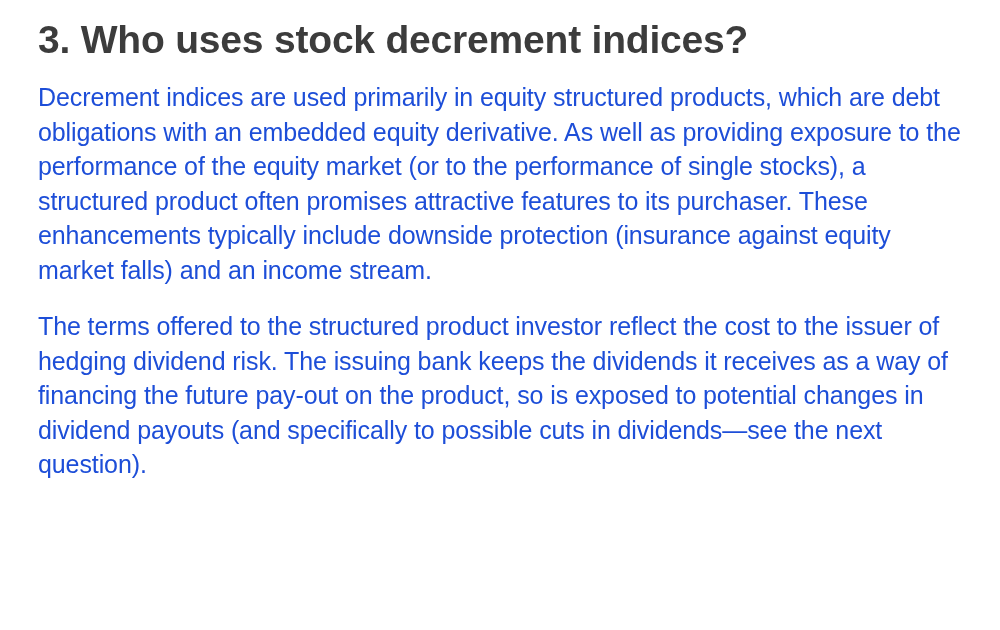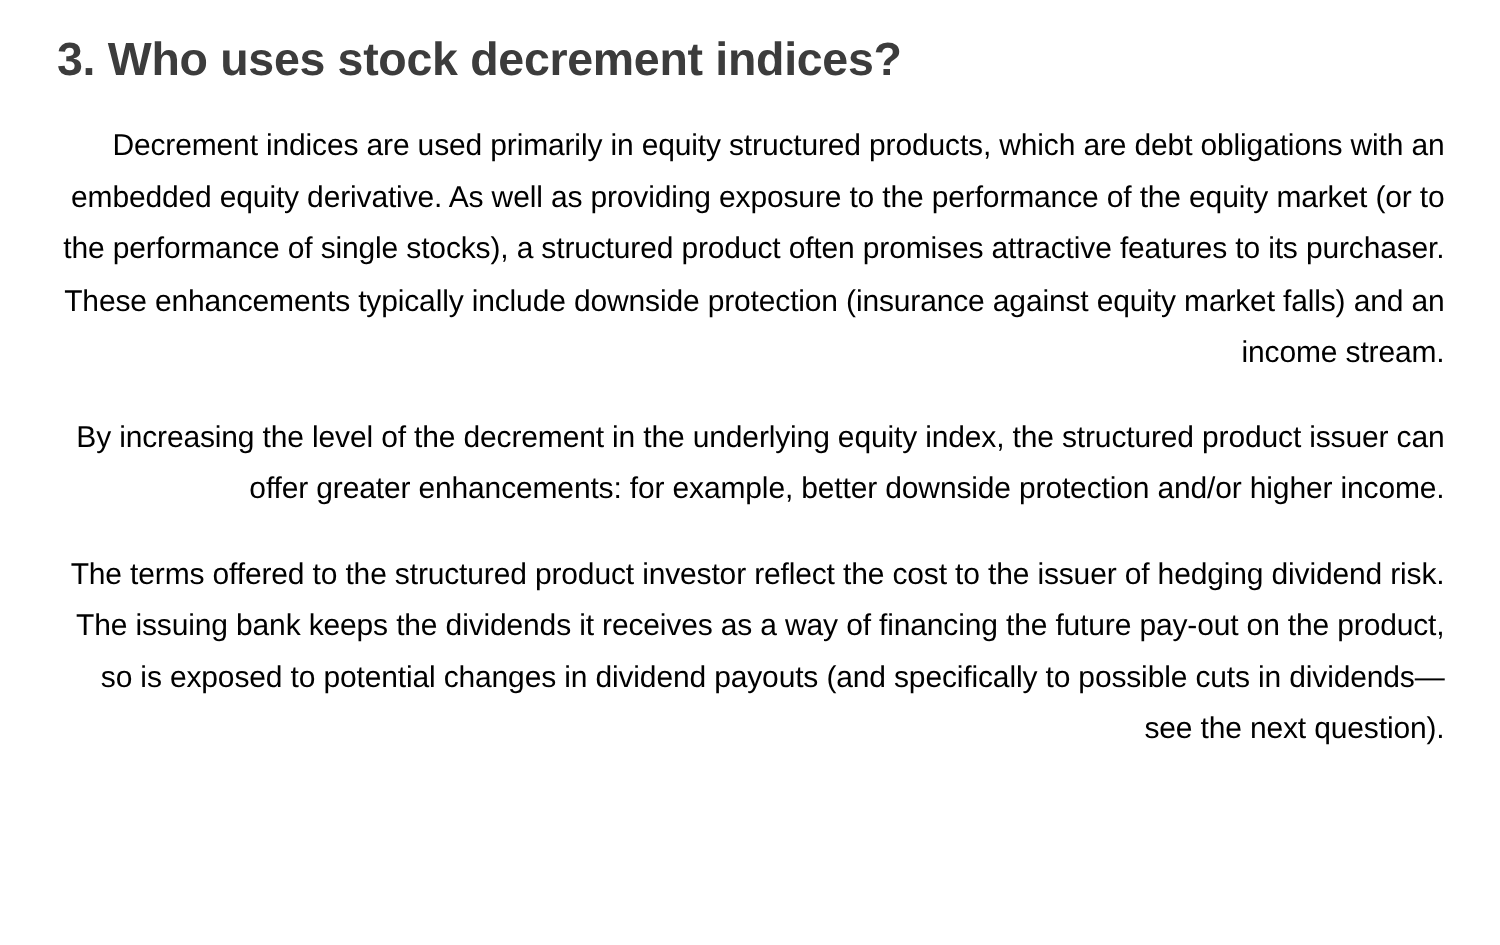--- a/index.html
+++ b/index.html
@@ -18,57 +18,56 @@
   .page {
     box-sizing: border-box;
     width: 1000px;
     height: 630px;
     padding: 20px 38px 0 38px;
     background: #ffffff;
   }
   .doc-heading {
     margin: 0;
     padding: 0;
-    font-size: 31px;
+    font-size: 39px;
     line-height: 40px;
     font-weight: bold;
     letter-spacing: -0.2px;
     color: #3c3c3c;
     white-space: nowrap;
   }
   .body-copy {
     margin: 0;
     padding: 0;
     width: 925px;
   }
   .body-copy p {
     margin: 0 0 22px 0;
     padding: 0;
-    font-size: 20px;
+    font-size: 25px;
     line-height: 34.5px;
     font-weight: normal;
-    color: #000000;
+    color: #1d4ed8;
     letter-spacing: -0.1px;
-    text-align: right;
+    text-align: left;
   }
   .body-copy p:last-child {
     margin-bottom: 1px;
   }
   .spacer-after-heading {
     height: 20px;
   }
 </style>
 </head>
 <body>
 
 <div class="page">
 
   <h1 class="doc-heading">3. Who uses stock decrement indices?</h1>
 
   <div class="spacer-after-heading"></div>
 
   <div class="body-copy">
     <p>Decrement indices are used primarily in equity structured products, which are debt obligations with an embedded equity derivative. As well as providing exposure to the performance of the equity market (or to the performance of single stocks), a structured product often promises attractive features to its purchaser. These enhancements typically include downside protection (insurance against equity market falls) and an income stream.</p>
-    <p>By increasing the level of the decrement in the underlying equity index, the structured product issuer can offer greater enhancements: for example, better downside protection and/or higher income.</p>
     <p>The terms offered to the structured product investor reflect the cost to the issuer of hedging dividend risk. The issuing bank keeps the dividends it receives as a way of financing the future pay-out on the product, so is exposed to potential changes in dividend payouts (and specifically to possible cuts in dividends—see the next question).</p>
   </div>
 
 </div>
 
 </body></html>

